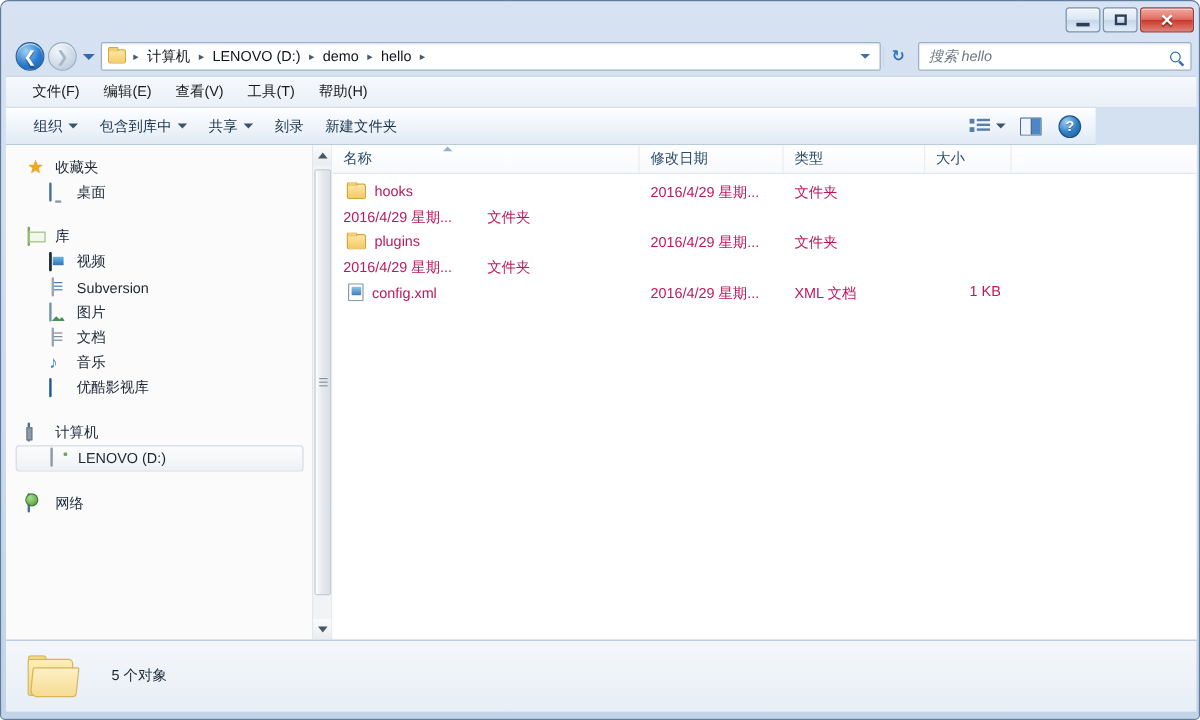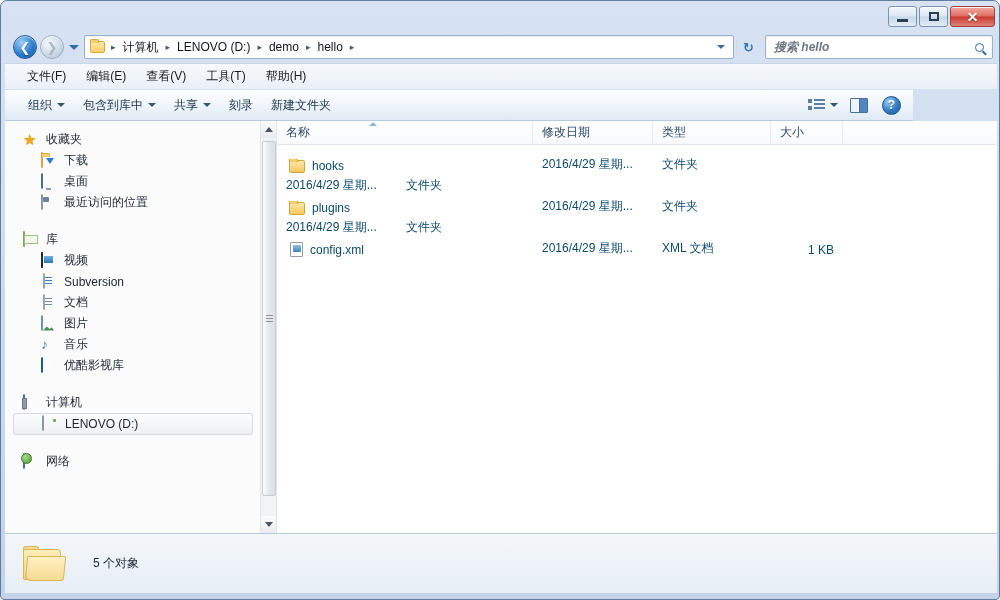--- a/index.html
+++ b/index.html
@@ -110,21 +110,21 @@
     border-left: 1px solid #ccd8e4; margin-left: 2px;
   }
 
   .searchbox {
     width: 228px; height: 24px; margin-left: 5px;
     background: #ffffff; border: 1px solid #9ab0c6; border-radius: 2px;
     display: flex; align-items: center; padding: 0 4px 0 8px;
     box-shadow: inset 0 1px 2px rgba(0,0,0,.08);
   }
   .search-ph {
-    flex: 1; font-size: 12px; color: #6d7781; font-style: italic; font-weight: bold;
+    flex: 1; font-size: 12px; color: #6d7781; font-style: italic;
   }
   .mag {
     width: 9px; height: 9px; border: 1.6px solid #2f6ca8; border-radius: 50%;
     position: relative; margin-right: 4px;
   }
   .mag:after {
     content: ""; position: absolute; right: -4px; bottom: -3px;
     width: 5px; height: 1.6px; background: #2f6ca8;
     transform: rotate(45deg);
   }
@@ -392,22 +392,22 @@
   .col.c-size { width: 72px; }
   .col.c-rest { flex: 1; border-right: none; }
   .sort-arrow {
     position: absolute; left: 50%; top: 1px; margin-left: -36px;
     width: 0; height: 0;
     border-left: 4px solid transparent; border-right: 4px solid transparent;
     border-bottom: 4px solid #8fb4d6;
   }
   .rows { padding-top: 7px; }
   .row {
-    display: flex; height: 21px; align-items: flex-end;
-    font-size: 12px; color: #0c4a6e;
+    display: flex; height: 21px; align-items: flex-start;
+    font-size: 12px; color: #be185d;
   }
   .cell { padding-left: 9px; white-space: nowrap; overflow: hidden; }
   .cell.c-name { width: 256px; display: flex; align-items: center; gap: 7px; padding-left: 12px; }
   .cell.c-date { width: 120px; }
   .cell.c-type { width: 118px; }
   .cell.c-size { width: 72px; text-align: right; padding-right: 9px; padding-left: 0; }
 
   .ic-file-folder {
     width: 16px; height: 13px; position: relative; flex: none;
     background: linear-gradient(to bottom, #fde7a8 0%, #f6c95e 100%);
@@ -567,57 +567,47 @@
 
       <div class="sidebar">
         <div class="nav-scroll">
 
           <div class="nav-group">
             <div class="nav-row header">
               <span class="ic ic-star">★</span>
               <span>收藏夹</span>
             </div>
             <div class="nav-row child">
-              <span class="ic">
-                <span class="ic-folder"></span><span class="ic-dl-arrow"></span>
-              </span>
-              <span>下载</span>
-            </div>
-            <div class="nav-row child">
               <span class="ic"><span class="ic-monitor"></span></span>
               <span>桌面</span>
-            </div>
-            <div class="nav-row child">
-              <span class="ic"><span class="ic-recent"></span></span>
-              <span>最近访问的位置</span>
             </div>
           </div>
 
           <div class="nav-gap"></div>
 
           <div class="nav-group">
             <div class="nav-row header">
               <span class="ic"><span class="ic-lib"></span></span>
               <span>库</span>
             </div>
             <div class="nav-row child">
               <span class="ic"><span class="ic-video"></span></span>
               <span>视频</span>
             </div>
             <div class="nav-row child">
               <span class="ic"><span class="ic-doc ic-svn"></span></span>
               <span>Subversion</span>
             </div>
             <div class="nav-row child">
+              <span class="ic"><span class="ic-pic"></span></span>
+              <span>图片</span>
+            </div>
+            <div class="nav-row child">
               <span class="ic"><span class="ic-doc"></span></span>
               <span>文档</span>
-            </div>
-            <div class="nav-row child">
-              <span class="ic"><span class="ic-pic"></span></span>
-              <span>图片</span>
             </div>
             <div class="nav-row child">
               <span class="ic ic-music">♪</span>
               <span>音乐</span>
             </div>
             <div class="nav-row child">
               <span class="ic"><span class="ic-youku"></span></span>
               <span>优酷影视库</span>
             </div>
           </div>

